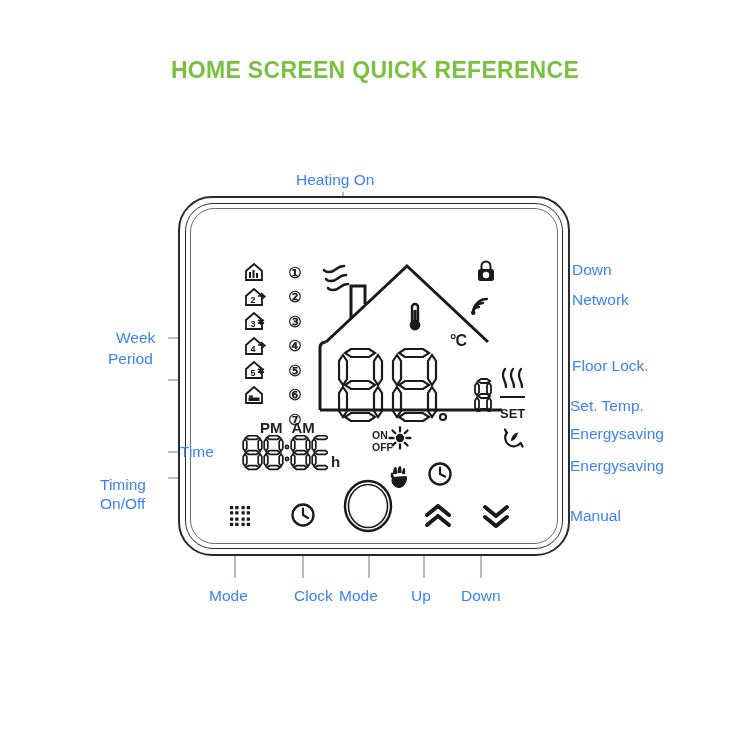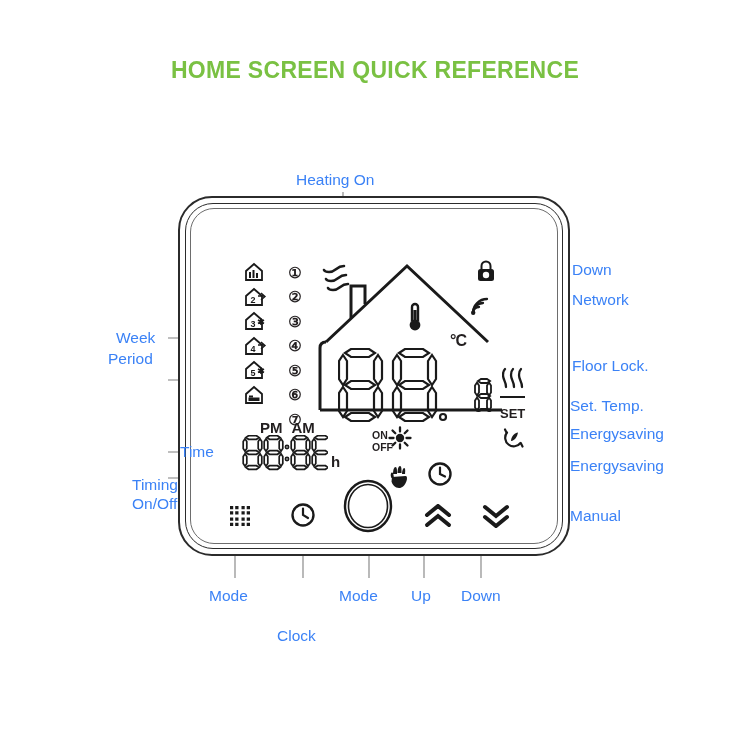--- a/index.html
+++ b/index.html
@@ -209,21 +209,21 @@
   #btn-down  { left: 280px; }
 
   
   .callout {
     position: absolute;
     font-size: 15.5px;
     color: #3b82f6;
     white-space: nowrap;
     line-height: 19px;
   }
-  .callout.two-line { line-height: 19px; margin-left: 32px; }
+  .callout.two-line { line-height: 19px; }
 
   
   #leaders { position: absolute; left: 0; top: 0; }
 </style>
 </head>
 <body>
 
 <div id="page-title">HOME SCREEN QUICK REFERENCE</div>
 
 <svg id="leaders" width="750" height="750">
@@ -599,16 +599,16 @@
 
 <div class="callout" style="left:572px; top:260px;">Down</div>
 <div class="callout" style="left:572px; top:290px;">Network</div>
 <div class="callout" style="left:572px; top:356px;">Floor Lock.</div>
 <div class="callout" style="left:570px; top:396px;">Set. Temp.</div>
 <div class="callout" style="left:570px; top:424px;">Energysaving</div>
 <div class="callout" style="left:570px; top:456px;">Energysaving</div>
 <div class="callout" style="left:570px; top:486px;margin-top:20px;">Manual</div>
 
 <div class="callout" style="left:209px; top:586px;">Mode</div>
-<div class="callout" style="left:277px; top:586px;margin-top:40px;">Clock</div>
+<div class="callout" style="left:294px; top:586px;">Clock</div>
 <div class="callout" style="left:339px; top:586px;">Mode</div>
 <div class="callout" style="left:411px; top:586px;">Up</div>
 <div class="callout" style="left:461px; top:586px;">Down</div>
 
 </body></html>

